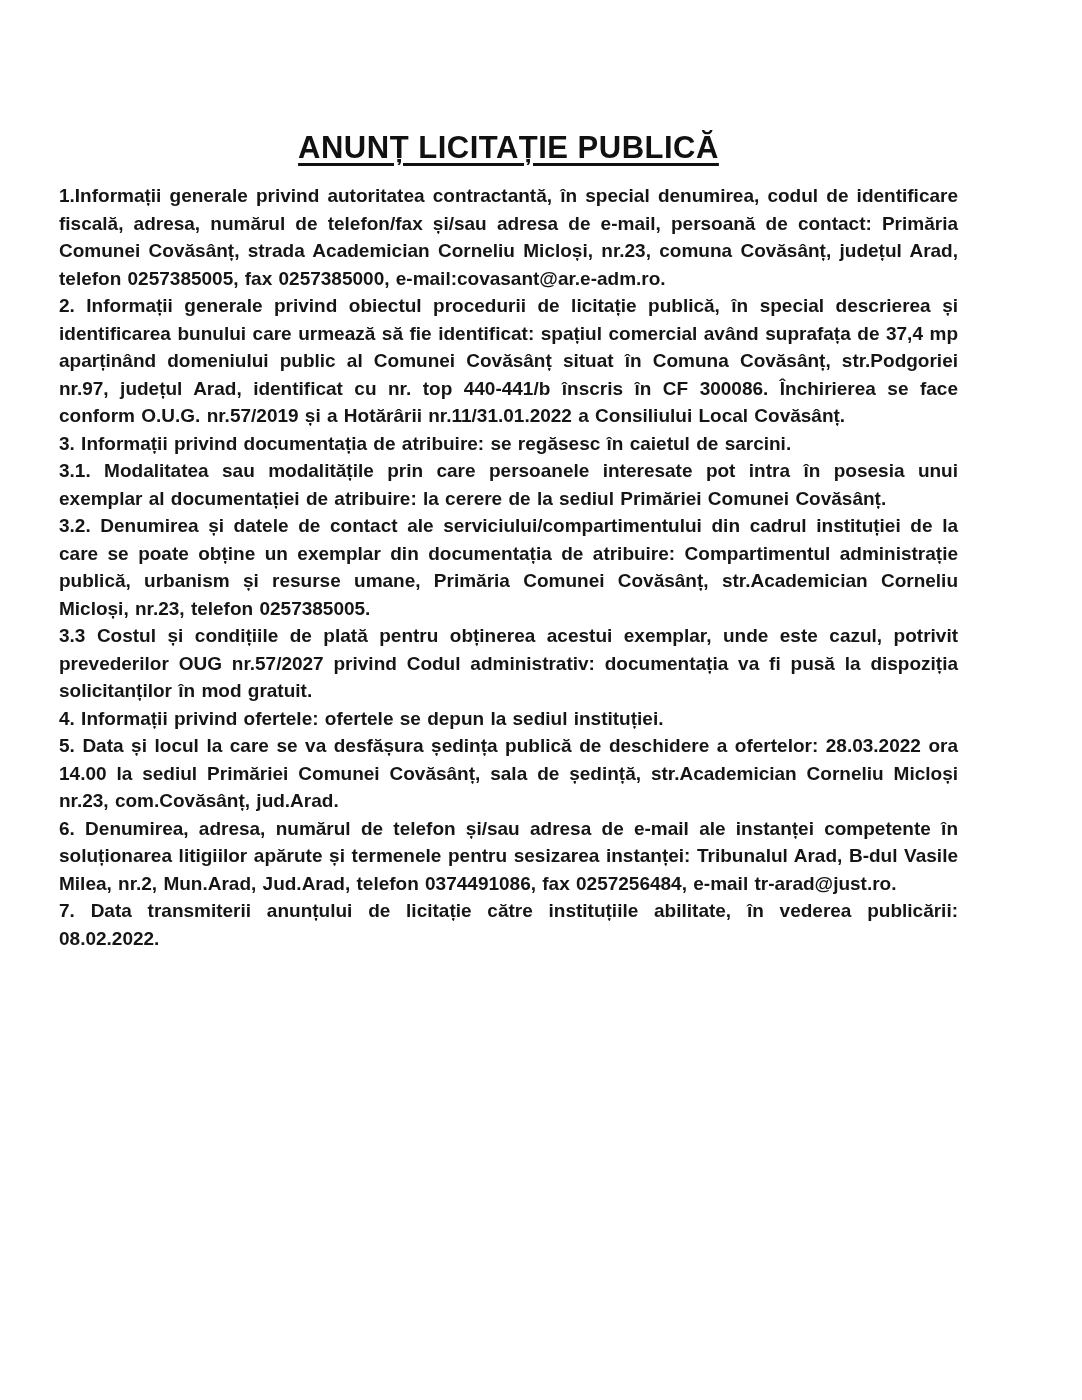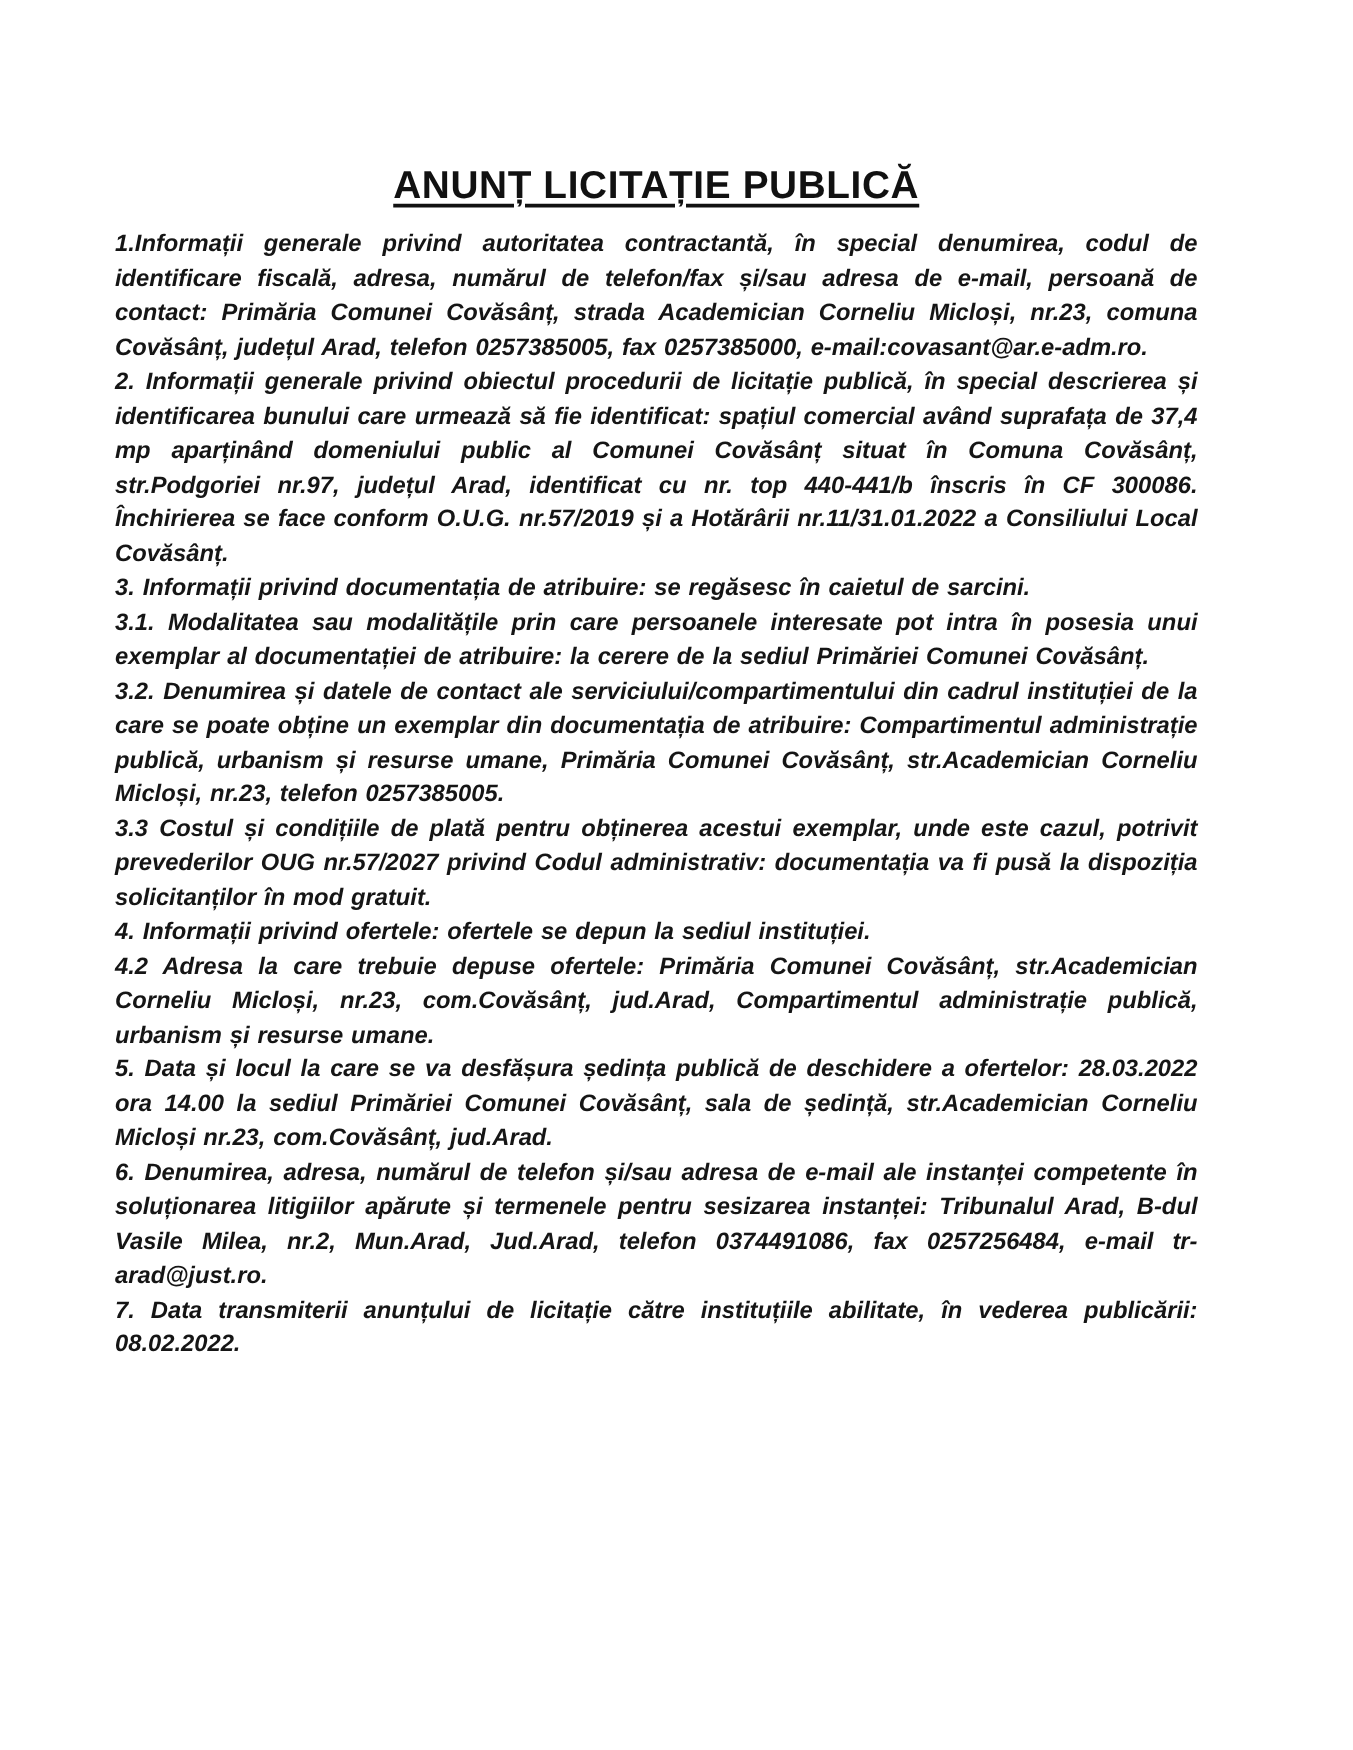--- a/index.html
+++ b/index.html
@@ -12,21 +12,21 @@
     height: 1400px;
     overflow: hidden;
     font-family: "Liberation Sans", sans-serif;
   }
   .page {
     box-sizing: border-box;
     width: 1082px;
     height: 1400px;
     background: #ffffff;
     color: #151515;
-    padding: 128px 124px 0 92px;
+    padding: 128px 124px 0 59px;
   }
   .doc-title {
     margin: 0 0 14px 0;
     text-align: center;
     font-size: 31px;
     font-weight: 700;
     letter-spacing: 0.5px;
     color: #111111;
     line-height: 40px;
   }
@@ -36,34 +36,32 @@
     text-underline-offset: 5px;
   }
   .doc-body p {
     margin: 0;
     font-size: 19px;
     font-weight: 700;
     line-height: 27.5px;
     text-align: justify;
     color: #151515;
     word-spacing: 1px;
-    font-style: italic;
   }
 </style>
 </head>
 <body>
 
 <div class="page">
   <h1 class="doc-title"><span>ANUNȚ LICITAȚIE PUBLICĂ</span></h1>
   <div class="doc-body">
     <p>1.Informații generale privind autoritatea contractantă, în special denumirea, codul de identificare fiscală, adresa, numărul de telefon/fax și/sau adresa de e-mail, persoană de contact: Primăria Comunei Covăsânț, strada Academician Corneliu Micloși, nr.23, comuna Covăsânț, județul Arad, telefon 0257385005, fax 0257385000, e-mail:covasant@ar.e-adm.ro.</p>
     <p>2. Informații generale privind obiectul procedurii de licitație publică, în special descrierea și identificarea bunului care urmează să fie identificat: spațiul comercial având suprafața de 37,4 mp aparținând domeniului public al Comunei Covăsânț situat în Comuna Covăsânț, str.Podgoriei nr.97, județul Arad, identificat cu nr. top 440-441/b înscris în CF 300086. Închirierea se face conform O.U.G. nr.57/2019 și a Hotărârii nr.11/31.01.2022 a Consiliului Local Covăsânț.</p>
     <p>3. Informații privind documentația de atribuire: se regăsesc în caietul de sarcini.</p>
     <p>3.1. Modalitatea sau modalitățile prin care persoanele interesate pot intra în posesia unui exemplar al documentației de atribuire: la cerere de la sediul Primăriei  Comunei Covăsânț.</p>
     <p>3.2. Denumirea și datele de contact ale serviciului/compartimentului din cadrul instituției de la care se poate obține un exemplar din documentația de atribuire: Compartimentul administrație publică, urbanism și resurse umane, Primăria Comunei Covăsânț, str.Academician Corneliu Micloși, nr.23, telefon 0257385005.</p>
     <p>3.3 Costul și condițiile de plată pentru obținerea acestui exemplar, unde este cazul, potrivit prevederilor OUG nr.57/2027 privind Codul administrativ: documentația va fi pusă la dispoziția solicitanților în mod gratuit.</p>
     <p>4. Informații privind ofertele: ofertele se depun la sediul instituției.</p>
-    <p>4.2 Adresa la care trebuie depuse ofertele: Primăria Comunei Covăsânț, str.Academician Corneliu Micloși, nr.23, com.Covăsânț, jud.Arad, Compartimentul administrație publică, urbanism și resurse umane.</p>
     <p>5. Data și locul la care se va desfășura ședința publică de deschidere a ofertelor:  28.03.2022 ora 14.00 la sediul Primăriei Comunei Covăsânț, sala de ședință, str.Academician Corneliu Micloși nr.23, com.Covăsânț, jud.Arad.</p>
     <p>6. Denumirea, adresa, numărul de telefon și/sau adresa de e-mail ale instanței competente în soluționarea litigiilor apărute și termenele pentru sesizarea instanței: Tribunalul Arad, B-dul Vasile Milea, nr.2, Mun.Arad, Jud.Arad, telefon 0374491086, fax 0257256484, e-mail tr-arad@just.ro.</p>
     <p>7. Data transmiterii anunțului de licitație către instituțiile abilitate, în vederea publicării: 08.02.2022.</p>
   </div>
 </div>
 
 </body></html>

